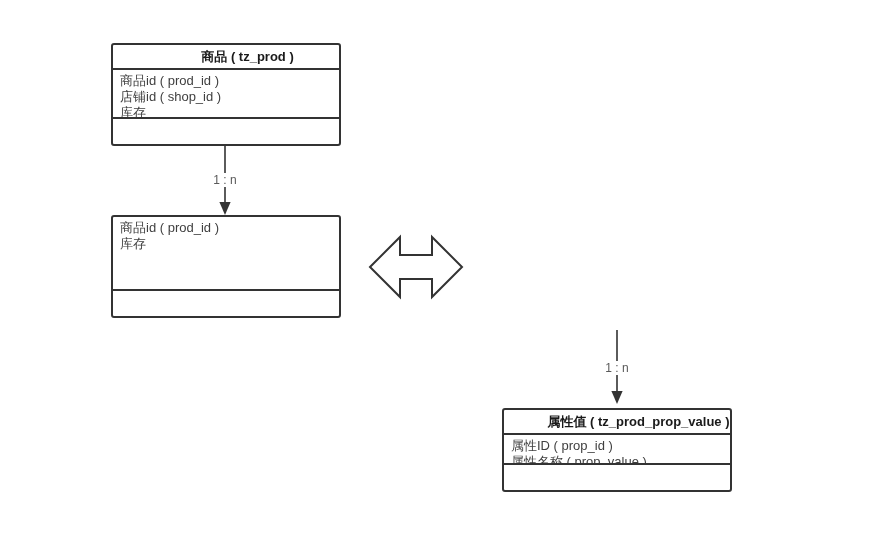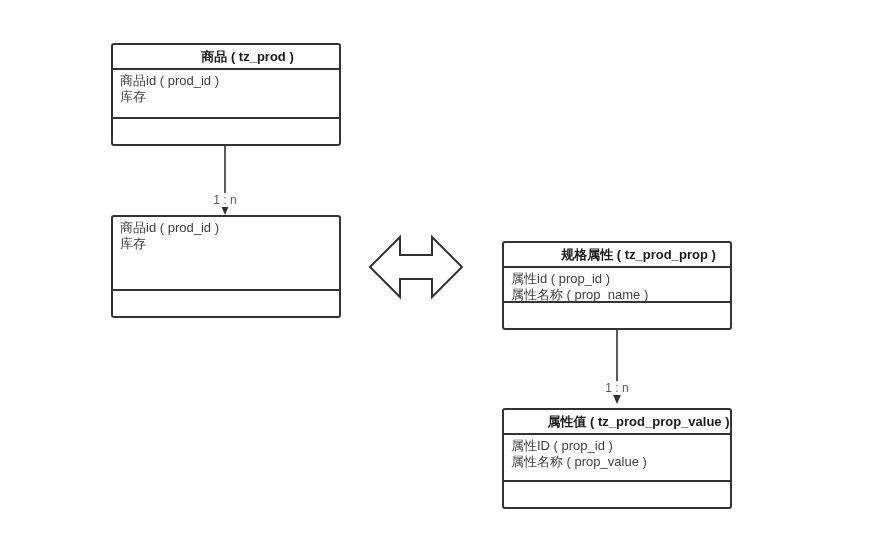--- a/index.html
+++ b/index.html
@@ -45,71 +45,63 @@
   .entity-footer {
     box-sizing: border-box;
     border-top: 2px solid #333333;
     height: 27px;
     flex: 0 0 auto;
   }
   
   #entity-prod            { left: 111px; top: 43px;  width: 230px; height: 103px; }
   #entity-sku             { left: 111px; top: 215px; width: 230px; height: 103px; }
   #entity-prod-prop       { left: 502px; top: 241px; width: 230px; height: 89px; }
-  #entity-prod-prop-value { left: 502px; top: 408px; width: 230px; height: 101px; }
+  #entity-prod-prop-value { left: 502px; top: 408px; width: 230px; height: 84px; }
 
   .arrows-layer {
     position: absolute;
     left: 0; top: 0;
     width: 884px; height: 539px;
     pointer-events: none;
   }
   .rel-label {
     position: absolute;
     transform: translate(-50%, -50%);
     background: #ffffff;
     padding: 0 2px;
     font-size: 12px;
     color: #595959;
     white-space: nowrap;
-    margin-top: 20px;
   }
   #label-prod-sku  { left: 225px; top: 180px; }
   #label-prop-value{ left: 617px; top: 368px; }
 </style>
 </head>
 <body>
 
 <div class="canvas">
 
   <div class="entity" id="entity-prod">
     <div class="entity-title">商品 ( tz_prod )</div>
     <div class="entity-fields">
       <div class="entity-field">商品id ( prod_id )</div>
+      <div class="entity-field">店铺id ( shop_id )</div>
       <div class="entity-field">库存</div>
     </div>
     <div class="entity-footer"></div>
   </div>
 
   <div class="entity" id="entity-sku">
     <div class="entity-fields">
       <div class="entity-field">商品id ( prod_id )</div>
       <div class="entity-field">库存</div>
     </div>
     <div class="entity-footer"></div>
   </div>
 
-  <div class="entity" id="entity-prod-prop">
-    <div class="entity-title">规格属性 ( tz_prod_prop )</div>
-    <div class="entity-fields">
-      <div class="entity-field">属性id ( prop_id )</div>
-      <div class="entity-field">属性名称 ( prop_name )</div>
-    </div>
-    <div class="entity-footer"></div>
-  </div>
 
   <div class="entity" id="entity-prod-prop-value">
     <div class="entity-title">属性值 ( tz_prod_prop_value )</div>
     <div class="entity-fields">
       <div class="entity-field">属性ID ( prop_id )</div>
       <div class="entity-field">属性名称 ( prop_value )</div>
     </div>
     <div class="entity-footer"></div>
   </div>
 

